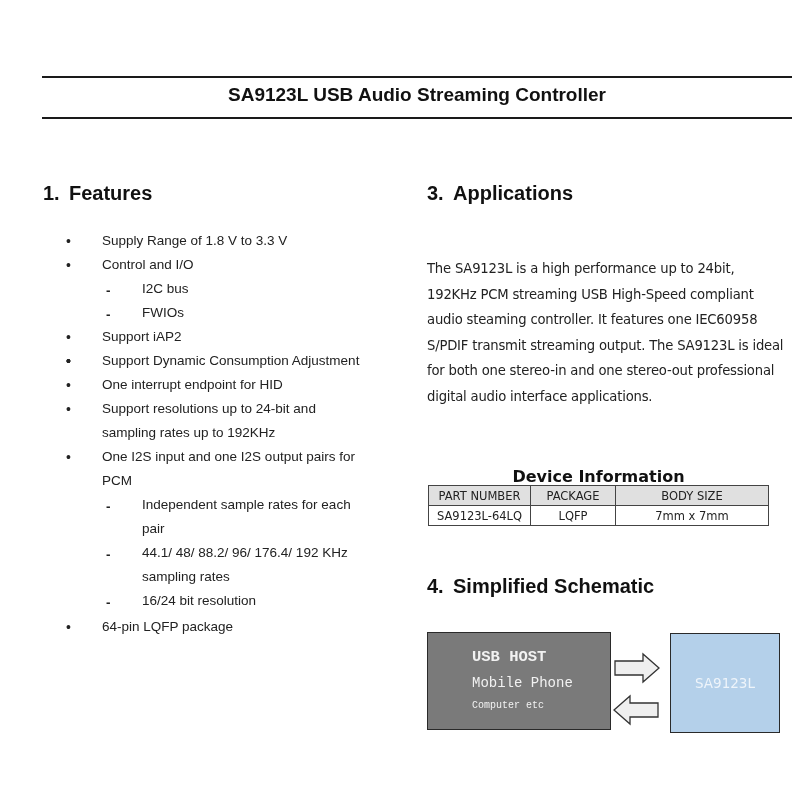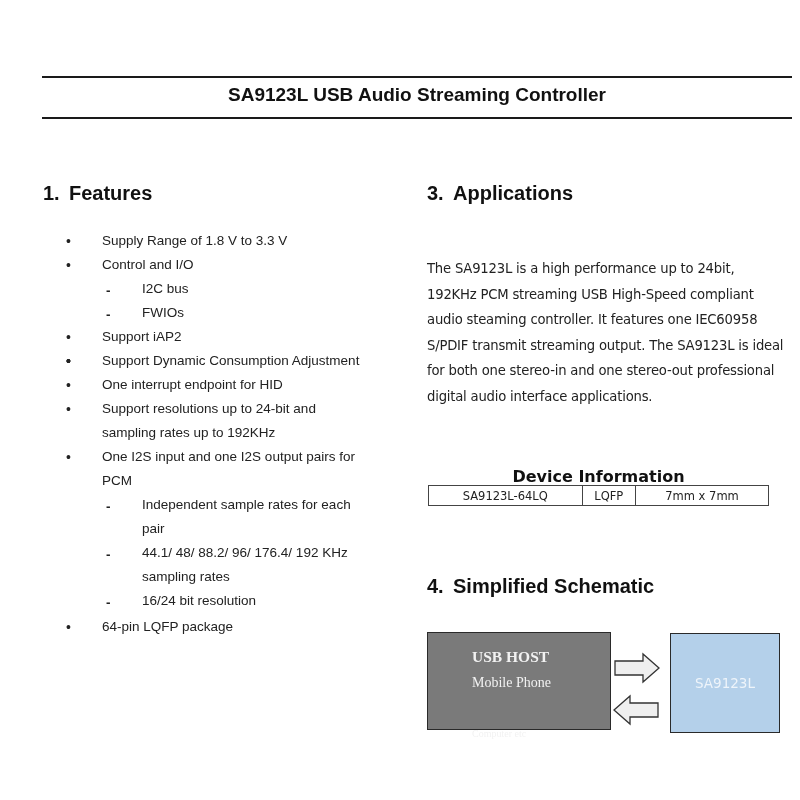--- a/index.html
+++ b/index.html
@@ -18,24 +18,24 @@
     .fi.l2 .mark { left:44px; top:2px; font-weight:bold; }
     .app-para { position:absolute; left:427px; top:256px; width:360px;
       font-family:"DejaVu Sans", sans-serif; font-size:13.2px; line-height:25.5px; color:#222; letter-spacing:-0.2px; }
     .dev-caption { position:absolute; left:427px; top:467px; width:343px; text-align:center;
       font-family:"DejaVu Sans", sans-serif; font-weight:bold; font-size:16px; color:#111; }
     table.dev { position:absolute; left:428px; top:485px; width:341px; border-collapse:collapse;
       font-family:"DejaVu Sans", sans-serif; font-size:11.5px; color:#222; }
     table.dev th, table.dev td { border:1.5px solid #444; text-align:center; padding:0; height:19px; font-weight:normal; }
     table.dev th { background:#e0e0e0; }
     .host { position:absolute; left:427px; top:632px; width:184px; height:98px; background:#7a7a7a;
-      border:1.5px solid #2a2a2a; box-sizing:border-box; font-family:Liberation Serif, serif; color:#f2f2f2; }
+      border:1.5px solid #2a2a2a; box-sizing:border-box; font-family:Liberation Mono, monospace; color:#f2f2f2; }
     .host .t1 { position:absolute; left:44px; top:15px; font-weight:bold; font-size:15.5px; }
     .host .t2 { position:absolute; left:44px; top:42px; font-size:14px; }
-    .host .t3 { position:absolute; left:44px; top:67px; font-size:10px;margin-top:28px; }
+    .host .t3 { position:absolute; left:44px; top:67px; font-size:10px; }
     .chip { position:absolute; left:670px; top:633px; width:110px; height:100px; background:#b4d0ea;
       border:1.5px solid #2a2a2a; box-sizing:border-box; font-family:"DejaVu Sans", sans-serif; color:#eef4fa;
       font-size:13.5px; display:flex; align-items:center; justify-content:center; }
     .arrow { position:absolute; }
   </style>
 </head>
 <body>
 
 <div class="rule" style="top:76px;"></div>
 <div class="title">SA9123L USB Audio Streaming Controller</div>
@@ -64,20 +64,25 @@
 </div>
 
 <div class="h2" style="left:427px; top:182px;">
   <span class="num">3.</span><span>Applications</span>
 </div>
 <div class="app-para">The SA9123L is a high performance up to 24bit, 192KHz PCM streaming USB High-Speed compliant audio steaming controller. It features one IEC60958 S/PDIF transmit streaming output. The SA9123L is ideal for both one stereo-in and one stereo-out professional digital audio interface applications.</div>
 
 <div class="dev-caption">Device Information</div>
 <table class="dev">
   <tbody>
+      <tr>
+    <th style="width:30%;">PART NUMBER</th>
+    <th style="width:25%;">PACKAGE</th>
+    <th>BODY SIZE</th>
+  </tr>
   <tr>
     <td>SA9123L-64LQ</td>
     <td>LQFP</td>
     <td>7mm x 7mm</td>
   </tr>
 </tbody>
   </table>
 
 <div class="h2" style="left:427px; top:575px;">
   <span class="num">4.</span><span>Simplified Schematic</span>

